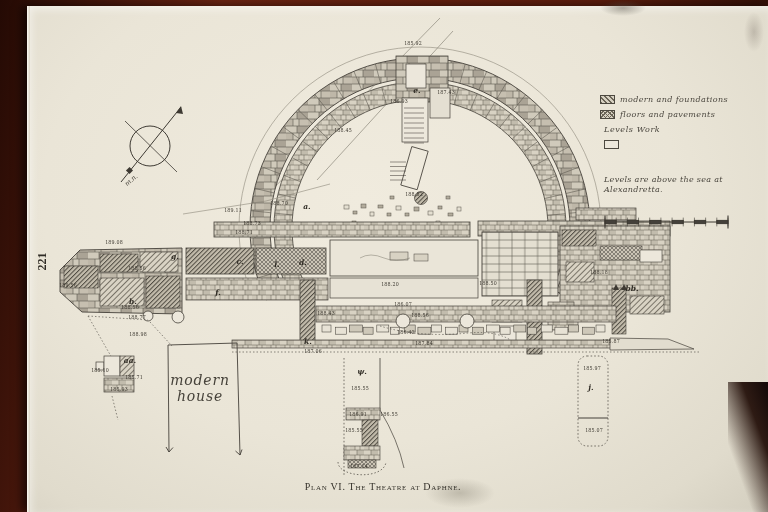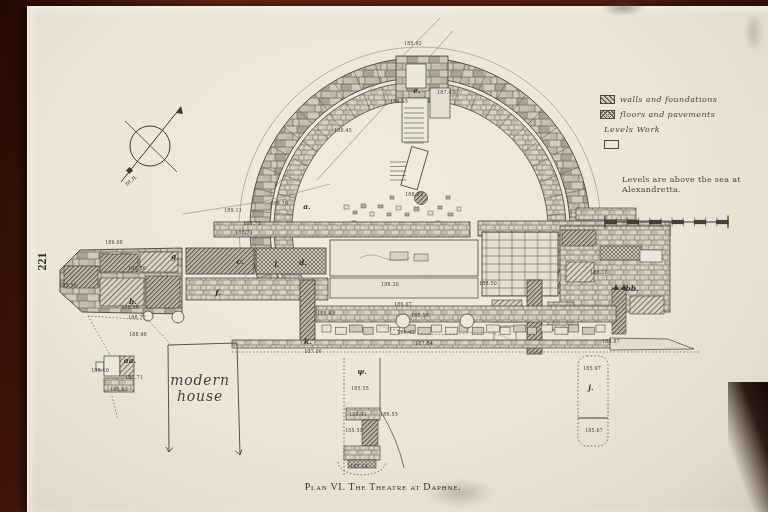--- a/index.html
+++ b/index.html
@@ -29,21 +29,21 @@
   .mn{position:absolute;left:124px;top:176px;font-size:6.5px;transform:rotate(-40deg);}
   .legend{position:absolute;left:600px;top:95px;width:168px;font-size:8px;color:#4a463e;}
   .lg-title{font-style:italic;font-size:8.5px;letter-spacing:1px;word-spacing:8px;margin-bottom:8px;}
   .lg-row{display:flex;align-items:center;gap:5px;margin-bottom:6px;font-style:italic;letter-spacing:.4px;}
   .swatch{display:inline-block;width:15px;height:9px;border:1px solid #4c483f;box-sizing:border-box;flex:0 0 auto;}
   .swatch-hatch{background:repeating-linear-gradient(45deg,#6b6557 0 1px,#d6d0c1 1px 3.5px);}
   .swatch-x{background:repeating-linear-gradient(45deg,#6b6557 0 1px,rgba(0,0,0,0) 1px 3px),
              repeating-linear-gradient(-45deg,#6b6557 0 1px,#d6d0c1 1px 3px);}
   .swatch-empty{background:#ece7db;}
   .lg-later{font-style:italic;letter-spacing:.6px;margin:2px 0 6px 4px;}
-  .lg-note{margin-top:24px;margin-left:22px;line-height:10px;letter-spacing:.3px;}
+  .lg-note{font-style:italic;margin-top:24px;margin-left:4px;line-height:10px;letter-spacing:.3px;}
   .caption{position:absolute;left:283px;top:481px;width:200px;text-align:center;
        font-family:"Liberation Serif",serif;font-variant:small-caps;font-size:10px;
        letter-spacing:.7px;color:#35322b;}
   .pagenum{position:absolute;left:33px;top:254px;font-family:"Liberation Serif",serif;
        font-size:12px;font-weight:700;color:#2e2b25;transform:rotate(-90deg);}
 </style>
 </head>
 <body>
 
 <div class="paper"></div>
@@ -392,21 +392,21 @@
     <span class="ltr" style="left: 591px; top: 387px;">j.</span>
     <span class="ltr" style="left: 362px; top: 371px;">ψ.</span>
   </div>
 
 <span class="mh script">modern house</span>
 <span class="mn script">m.n.</span>
 
 <div class="legend">
   <div class="lg-row">
     <span class="swatch swatch-hatch"></span>
-    <span>walls and foundations</span>
+    <span>modern and foundations</span>
   </div>
   <div class="lg-row">
     <span class="swatch swatch-x"></span>
     <span>floors and pavements</span>
   </div>
   <div class="lg-later">Levels Work</div>
   <span class="swatch swatch-empty" style="margin-left:4px;"></span>
   <div class="lg-note">
     <div>Levels are above the sea at</div>
     <div>Alexandretta.</div>

